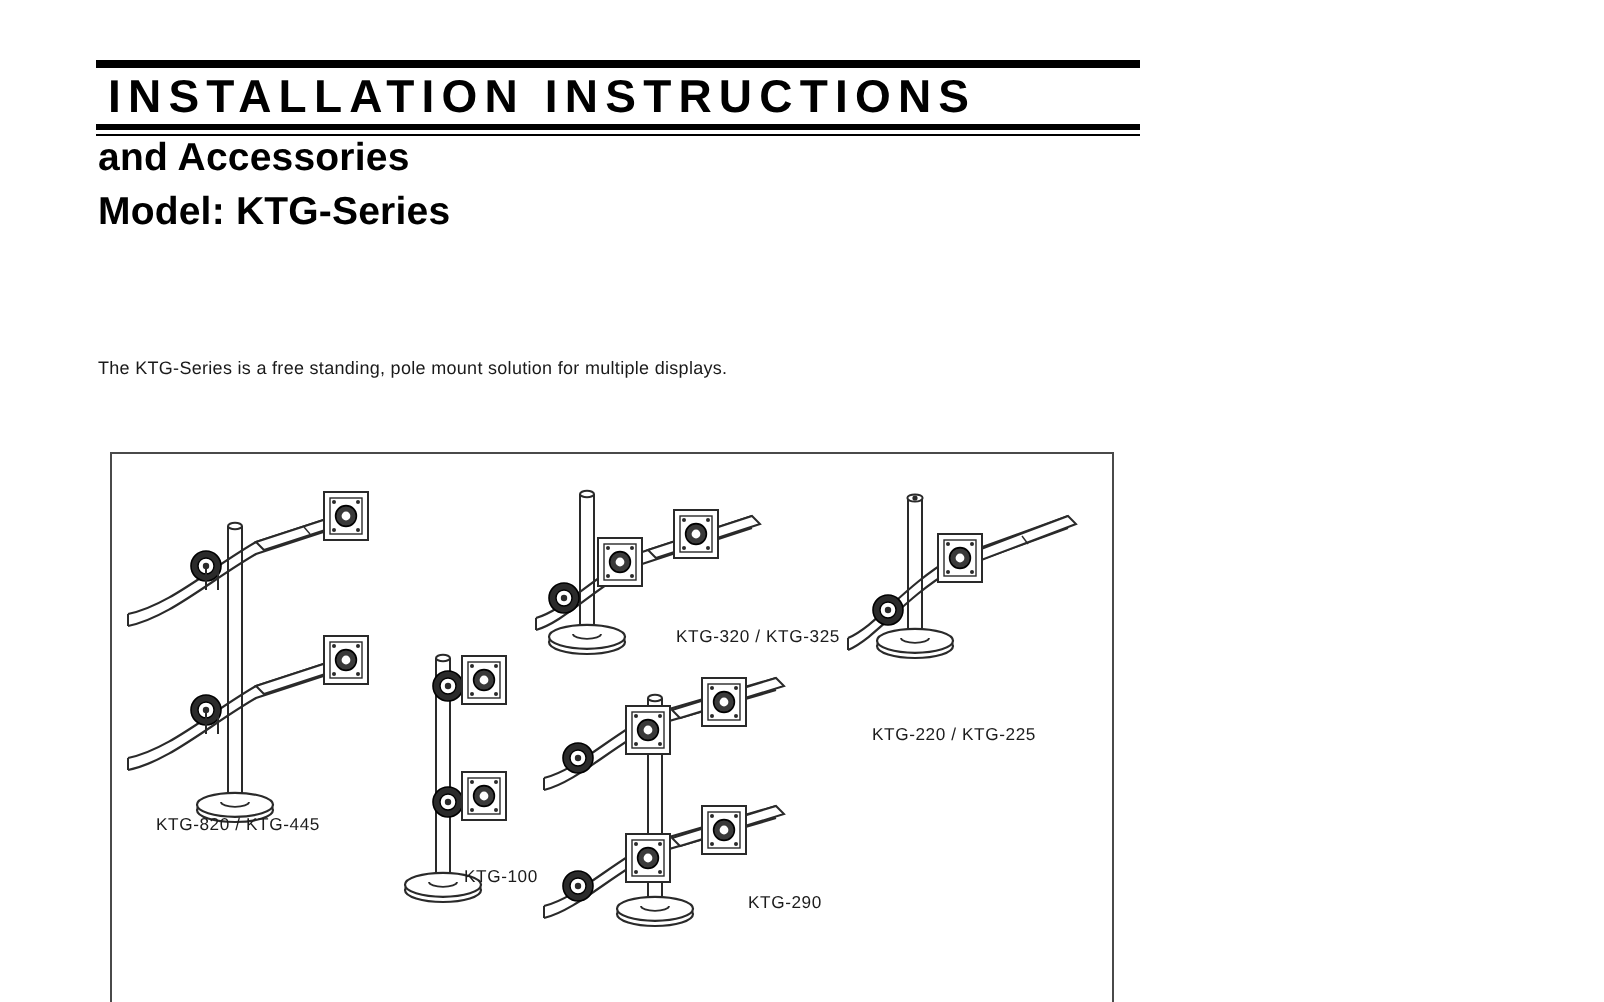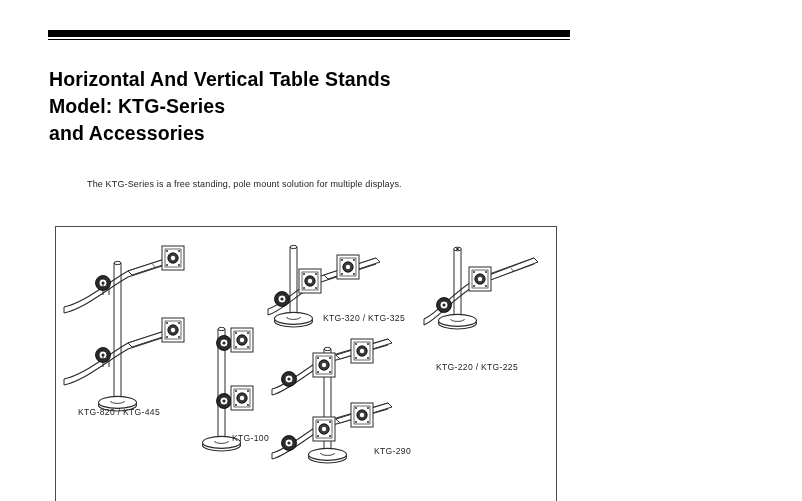--- a/index.html
+++ b/index.html
@@ -65,21 +65,20 @@
 
   #intro-paragraph {
     position: absolute;
     left: 49px;
     top: 178px;
     font-size: 9px;
     line-height: 12px;
     letter-spacing: 0.15px;
     color: #1a1a1a;
     white-space: nowrap;
-    margin-left: 38px;
   }
 
   
   #illustration-panel {
     position: absolute;
     left: 55px;
     top: 226px;
     width: 502px;
     height: 290px;
     border: 1.3px solid #4a4a4a;
@@ -102,28 +101,28 @@
     color: #1c1c1c;
     white-space: nowrap;
     font-family: "Liberation Sans", sans-serif;
   }
 </style>
 </head>
 <body>
 
 <div id="header-block">
   <div id="rule-top"></div>
+  <div id="main-title">INSTALLATION INSTRUCTIONS</div>
   <div id="rule-mid-thick"></div>
   <div id="rule-mid-thin"></div>
 </div>
 
 <div id="subtitle-block">
-  <div class="subtitle-line">Horizontal And Vertical Table Stands</div>
+  <div class="subtitle-line">and Accessories</div>
   <div class="subtitle-line">Model: KTG-Series</div>
-  <div class="subtitle-line">and Accessories</div>
 </div>
 
 <div id="intro-paragraph">The KTG-Series is a free standing, pole mount solution for multiple displays.</div>
 
 <div id="illustration-panel">
 
   <svg id="illustration-svg" viewBox="0 0 502 290">
     <defs>
       <g id="vesa-plate">
         <rect x="-11" y="-12" width="22" height="24" fill="#ffffff" stroke="#2a2a2a" stroke-width="1"></rect>
@@ -289,18 +288,18 @@
       <g transform="translate(306,188)">
           <use href="#vesa-plate"></use>
         </g>
     </g>
   </svg>
 
   <span class="fig-label" style="left:22px; top:180px;">KTG-820 / KTG-445</span>
 
   <span class="fig-label" style="left:176px; top:206px;">KTG-100</span>
 
-  <span class="fig-label" style="left:267px; top:86px;">KTG-320 / KTG-325</span>
+  <span class="fig-label" style="left:282px; top:86px;">KTG-320 / KTG-325</span>
 
   <span class="fig-label" style="left:380px; top:135px;">KTG-220 / KTG-225</span>
 
   <span class="fig-label" style="left:318px; top:219px;">KTG-290</span>
 </div>
 
 </body></html>

